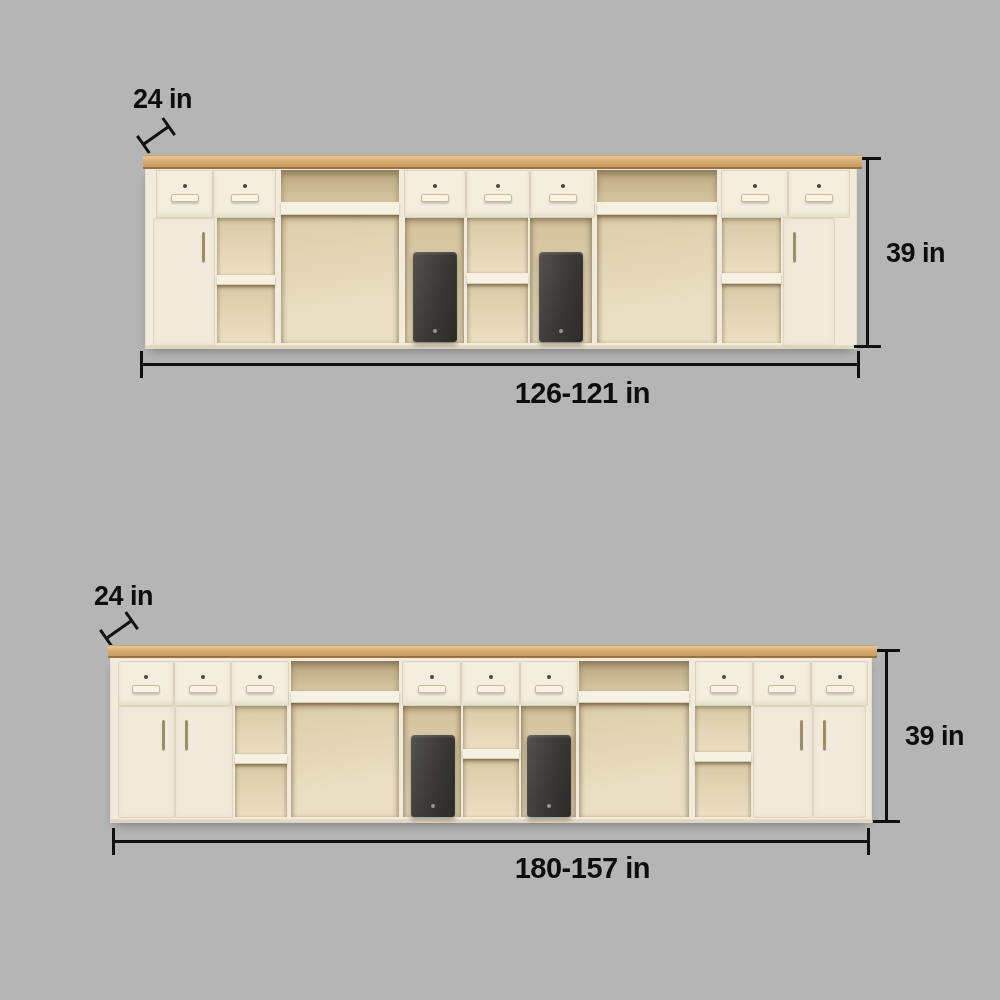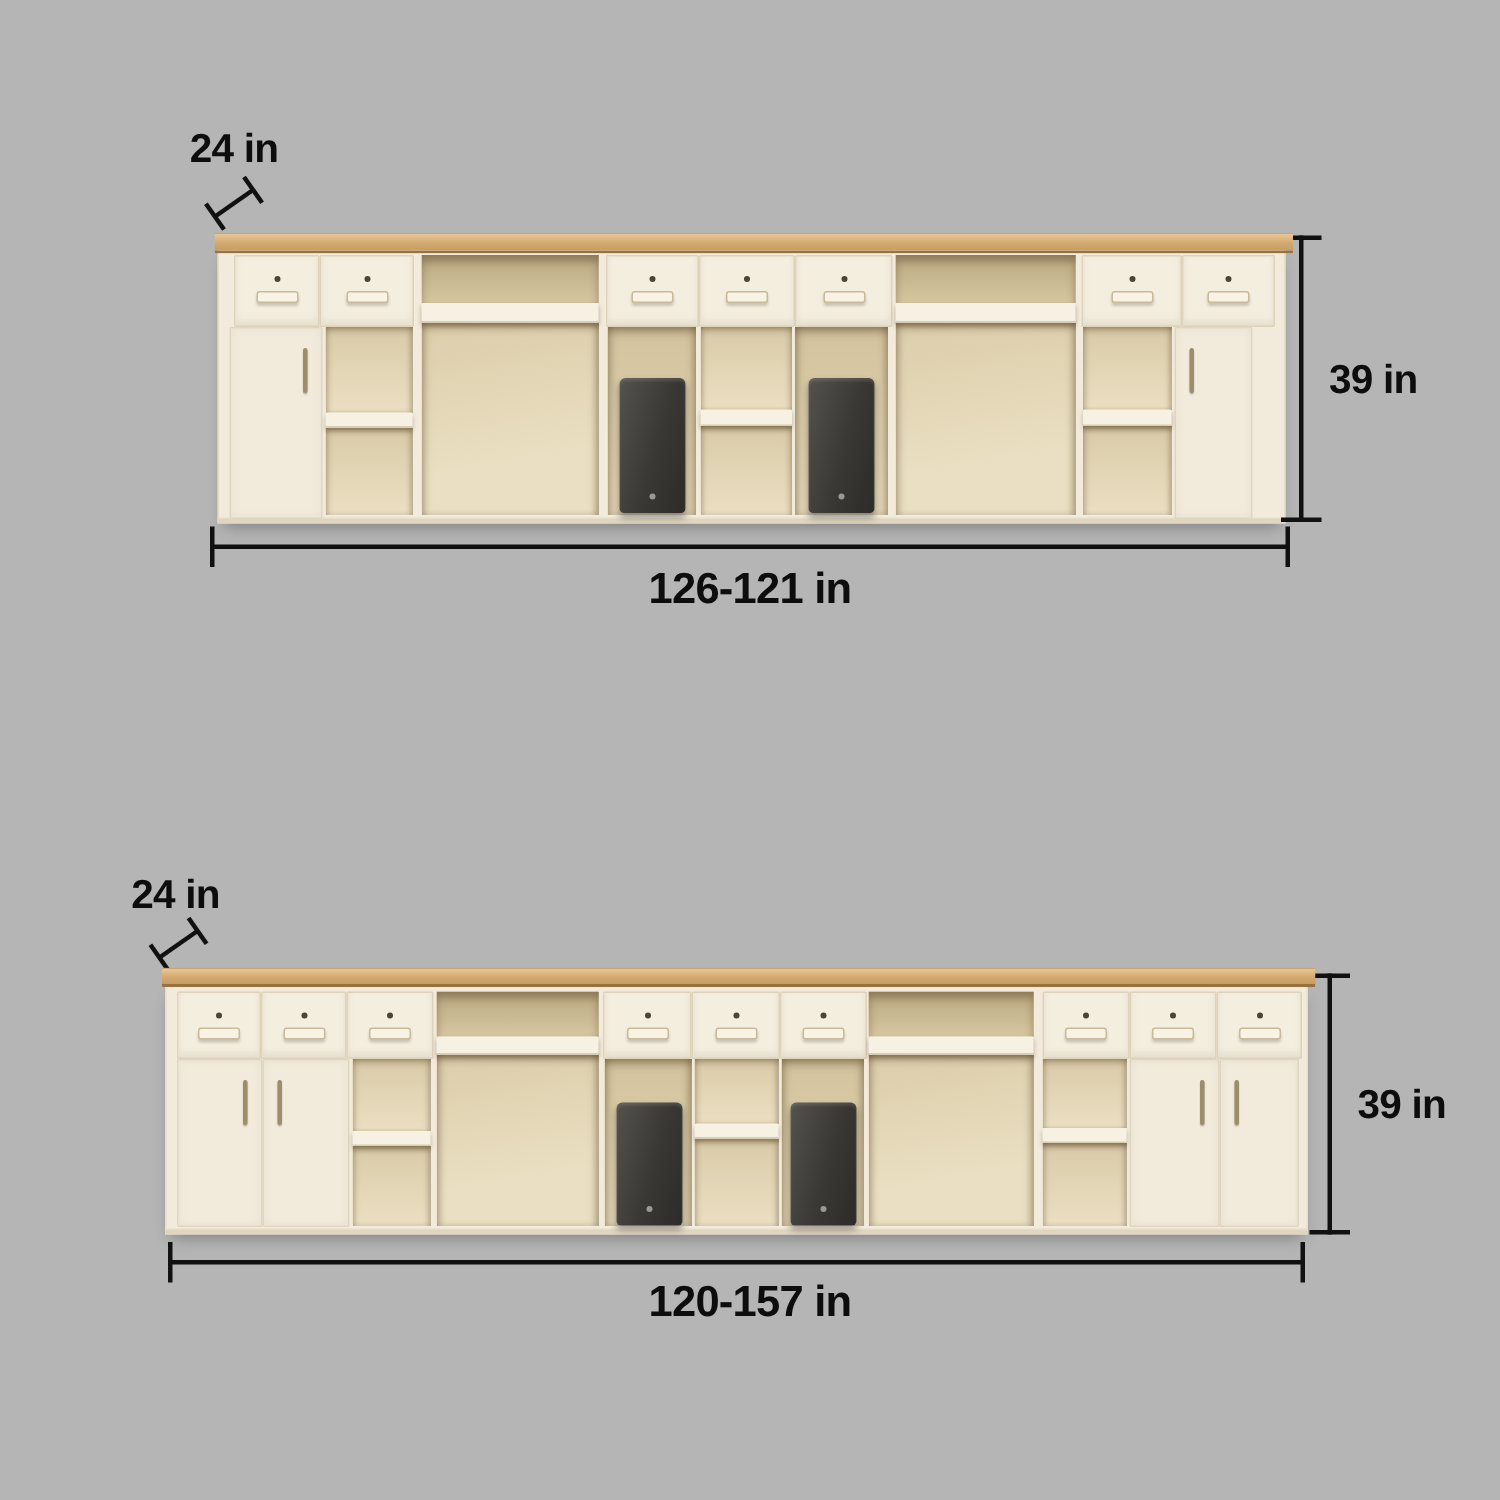--- a/index.html
+++ b/index.html
@@ -4,21 +4,21 @@
 <style>
   html,body{margin:0;padding:0;}
   .canvas{
     position:relative;width:1000px;height:1000px;overflow:hidden;
     background:#b5b5b5;
     font-family:"Liberation Sans","DejaVu Sans",sans-serif;
   }
   
   .dim-label{
     position:absolute;color:#0d0d0d;font-weight:bold;
-    font-size:27px;letter-spacing:-0.5px;text-align:center;white-space:nowrap;
+    font-size:27px;letter-spacing:-0.5px;text-align:right;white-space:nowrap;
   }
   .dim-label.wide{font-size:29px;}
   .dim-v{position:absolute;width:3px;background:#111;}
   .dim-v::before,.dim-v::after{
     content:'';position:absolute;left:-12px;right:-12px;height:3px;background:#111;
   }
   .dim-v::before{top:0;}
   .dim-v::after{bottom:0;}
   .dim-h{position:absolute;height:3px;background:#111;}
   .dim-h::before,.dim-h::after{
@@ -233,16 +233,16 @@
         </div>
         <div class="door" style="left:703px;top:51px;width:51px;height:110px">
           <i class="vhandle left"></i>
         </div>
       </div>
     </div>
 
     <div class="dim-v" style="left:885px;top:649px;height:174px"></div>
     <div class="dim-label" style="left:905px;top:721px;width:90px;text-align:left">39 in</div>
     <div class="dim-h" style="left:112px;top:840px;width:758px"></div>
-    <div class="dim-label wide" style="left:350px;top:852px;width:300px">120-157 in</div>
+    <div class="dim-label wide" style="left:350px;top:852px;width:300px">180-157 in</div>
   </section>
 
 </div>
 
 </body></html>

